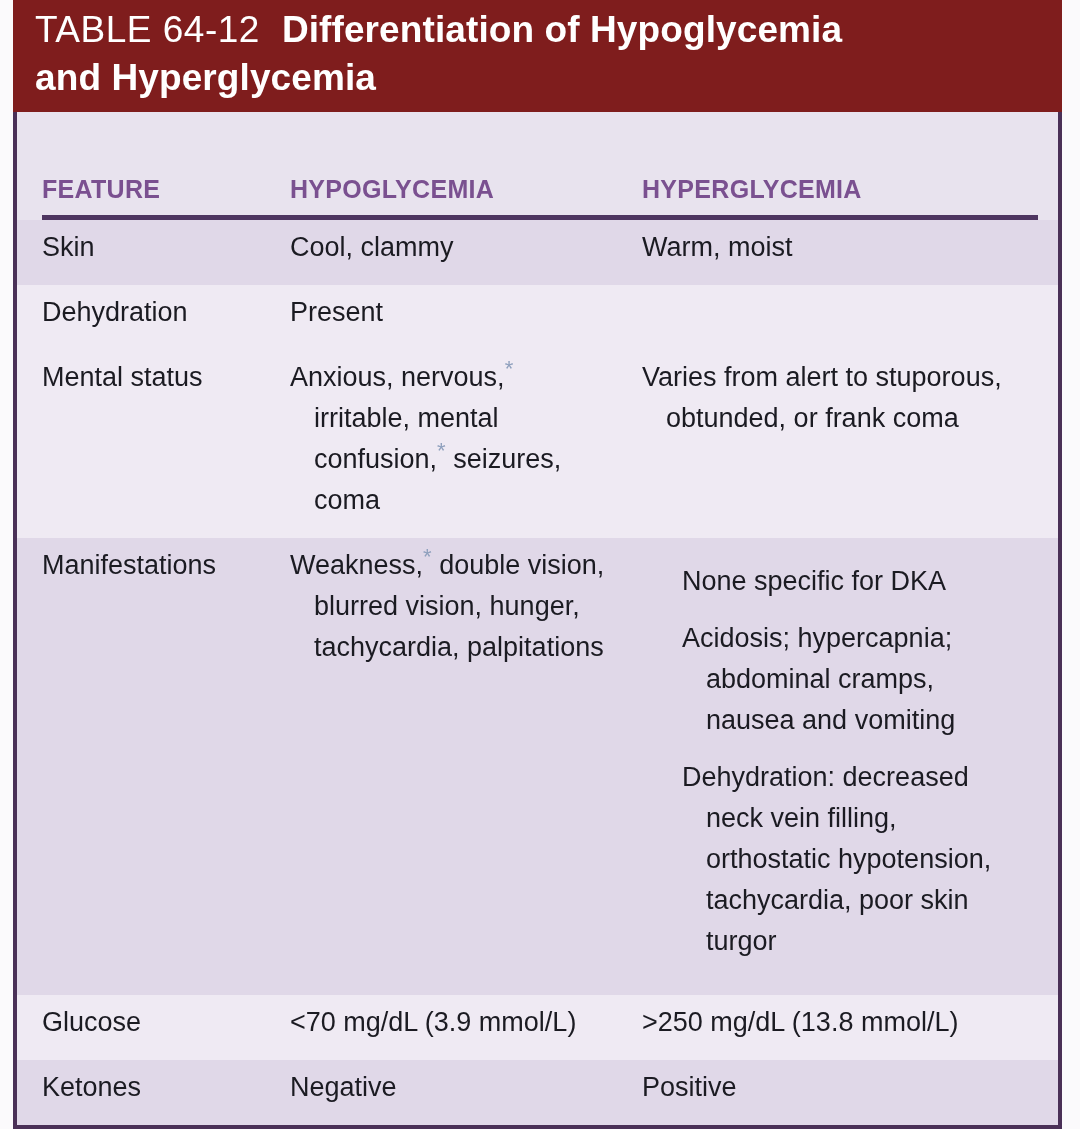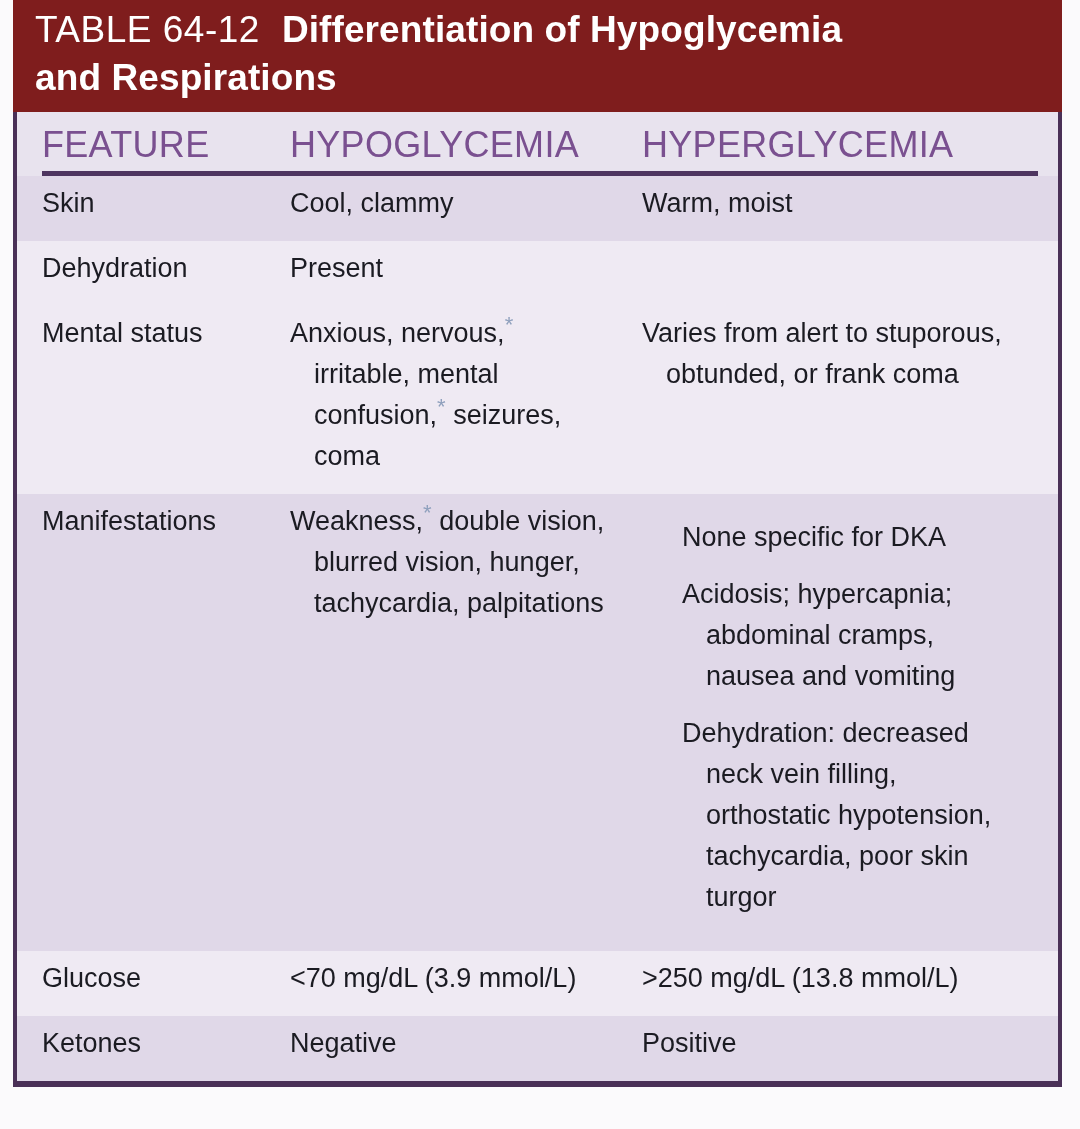--- a/index.html
+++ b/index.html
@@ -70,25 +70,26 @@
     position: relative;
   }
   .rowgrid {
     display: grid;
     grid-template-columns: 248px 352px 1fr;
     box-sizing: border-box;
   }
   .col-head-row .rowgrid { padding: 0 14px 0 25px; }
   .col-head {
     color: #7a5090;
-    font-size: 36px;
+    font-size: 25px;
     line-height: 34px;
-    font-weight: normal;
+    font-weight: bold;
     letter-spacing: 0.3px;
     white-space: nowrap;
+    margin-top: 44px;
   }
   .head-rule {
     height: 5px;
     background: #4e3560;
     margin: 9px 20px 0 25px;
   }
 
   
   .data-row {
     padding: 7px 14px 17px 25px;
@@ -151,21 +152,21 @@
 </style>
 </head>
 <body>
 
 <div id="page">
 
   <div class="table-frame">
 
     <div class="title-band">
       <div class="title-line"><span class="title-number">TABLE 64-12</span><span>Differentiation of Hypoglycemia</span></div>
-      <div class="title-line">and Respirations</div>
+      <div class="title-line">and Hyperglycemia</div>
     </div>
 
     <div class="table-body">
 
       <div class="col-head-row">
         <div class="rowgrid">
           <div class="col-head">FEATURE</div>
           <div class="col-head">HYPOGLYCEMIA</div>
           <div class="col-head">HYPERGLYCEMIA</div>
         </div>

